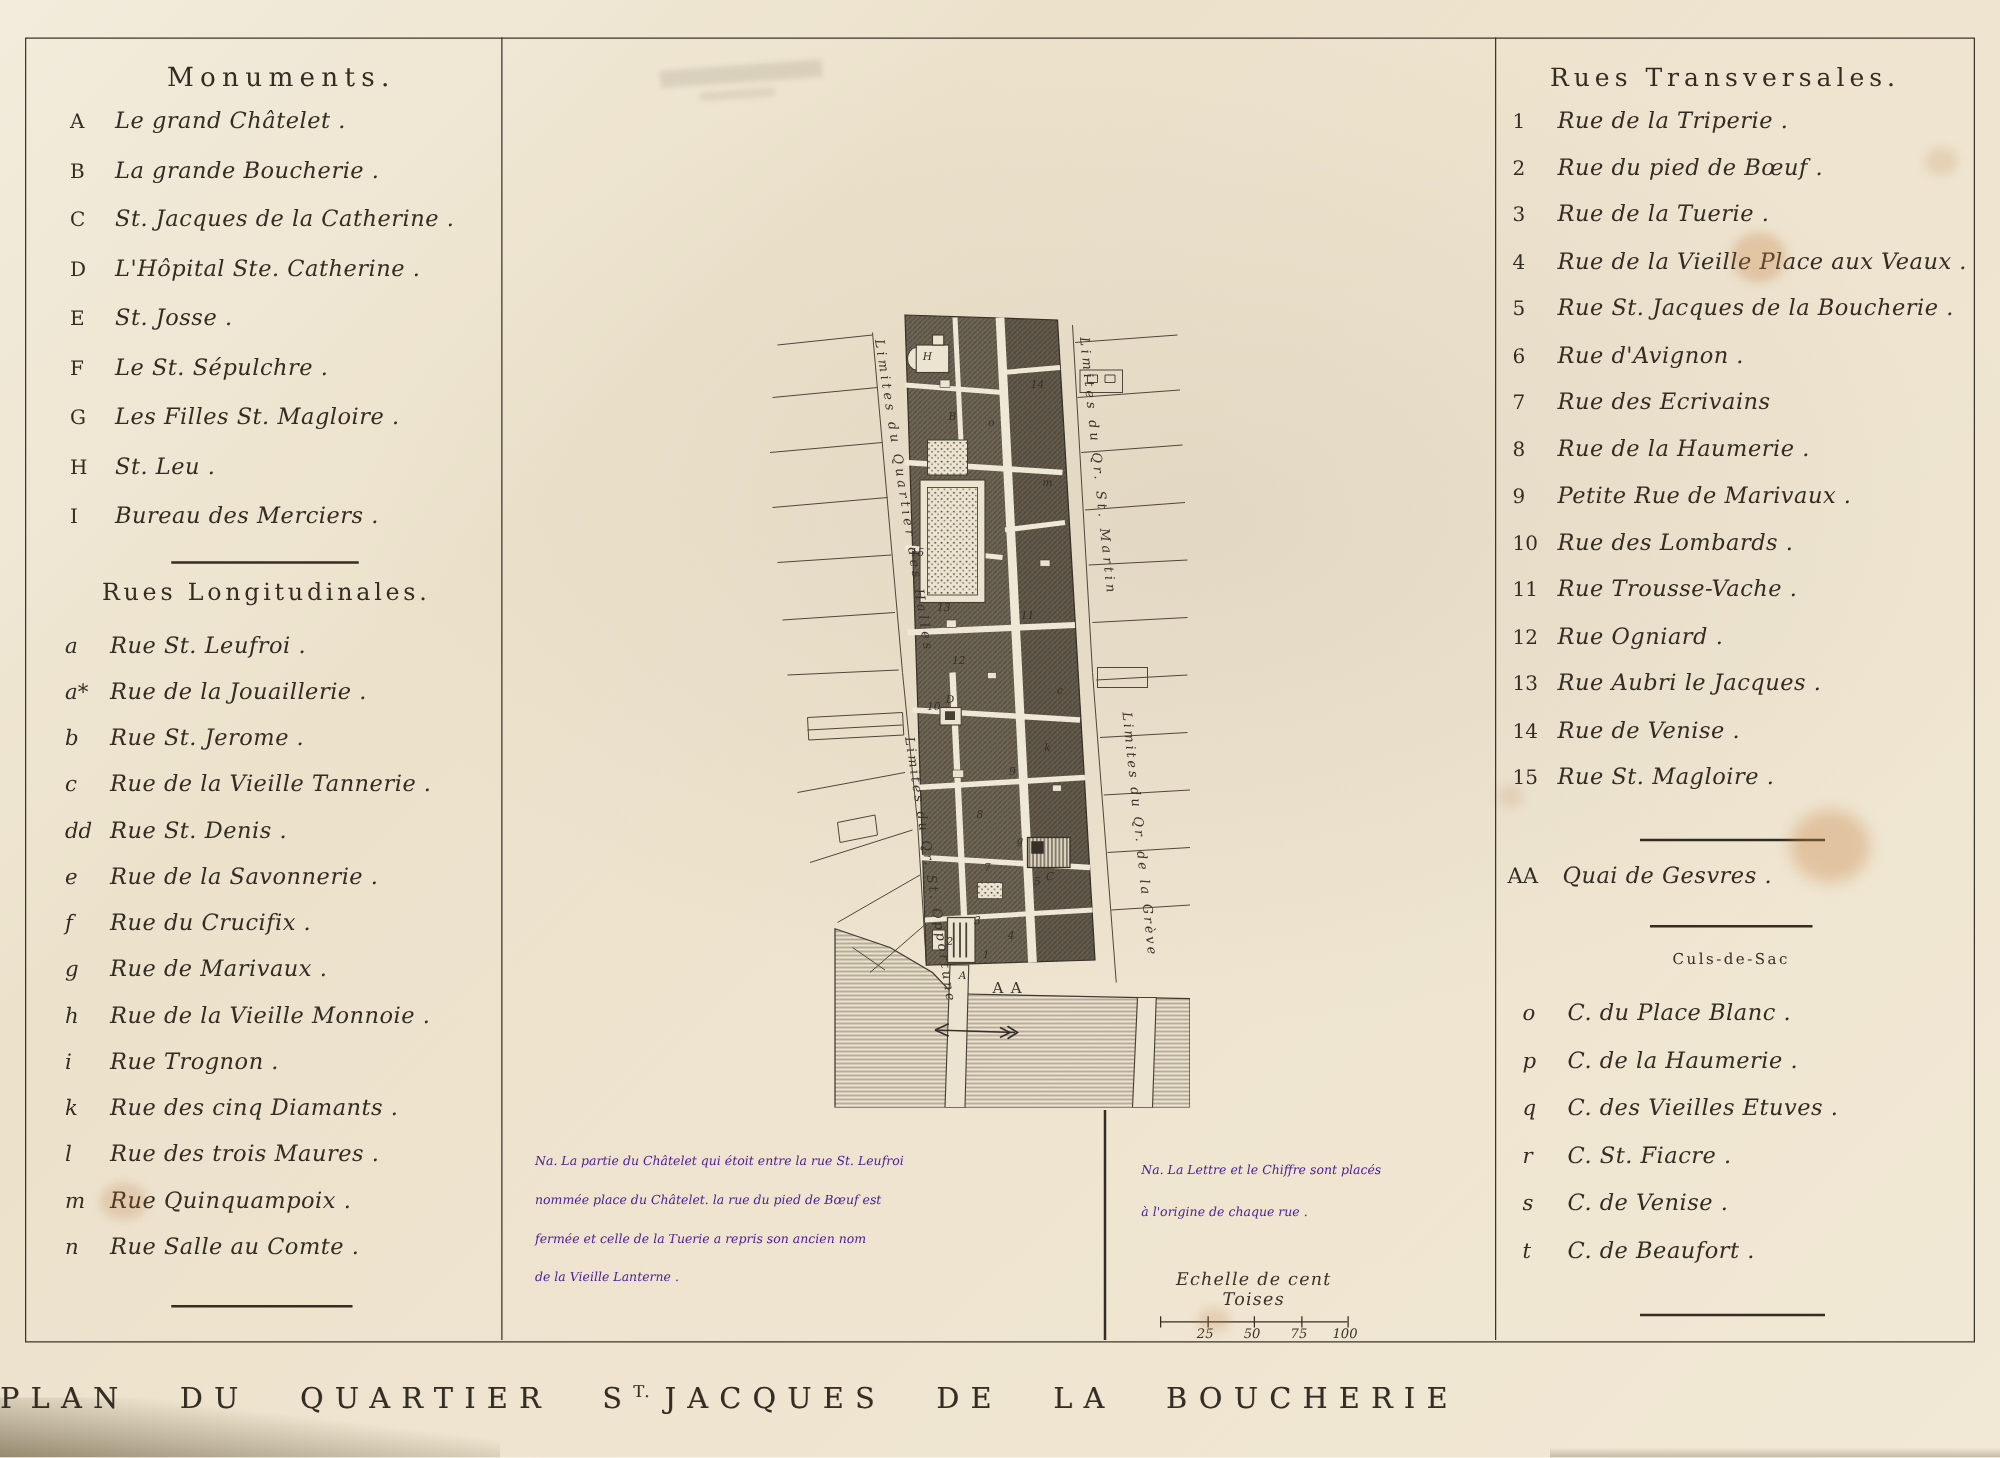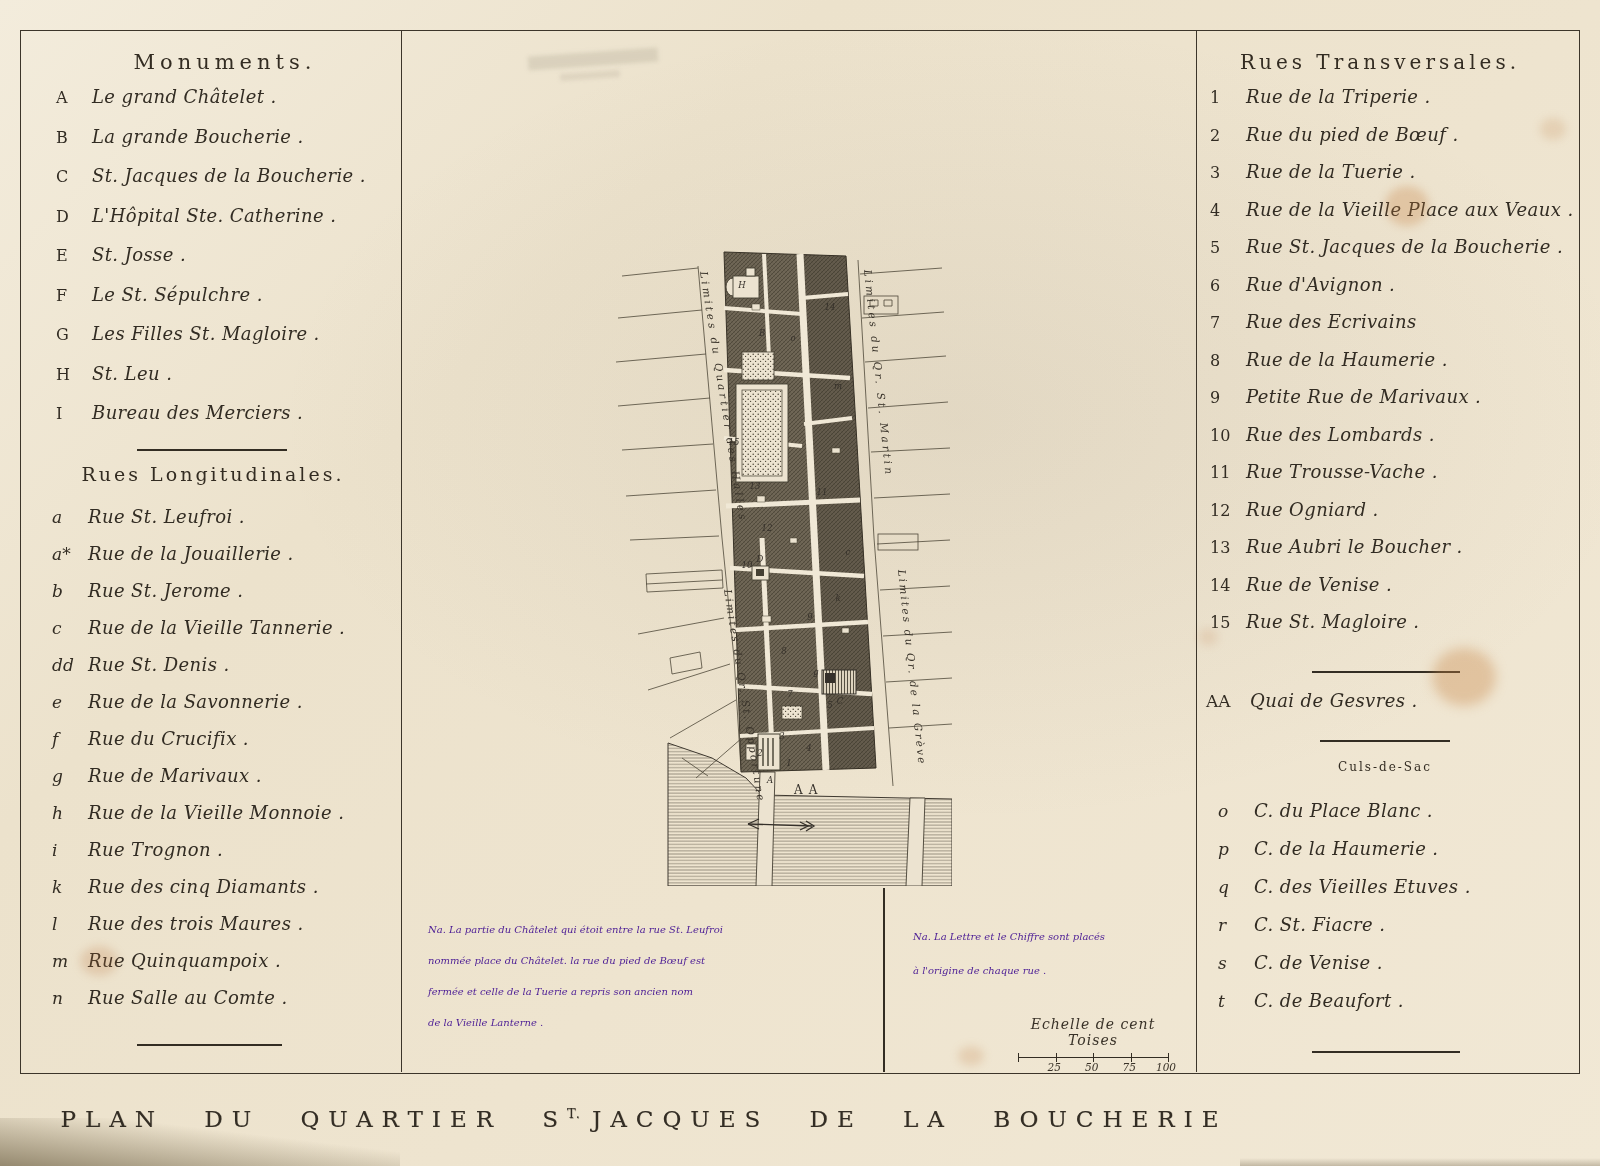--- a/index.html
+++ b/index.html
@@ -37,27 +37,27 @@
   #trans-list .row{height:37.5px;}
   #culs-list .row{height:38px;}
   .key{width:36px;flex:0 0 36px;font-size:16px;}
   .key.it{font-style:italic;font-size:17px;}
   .lbl{font-style:italic;font-size:18px;letter-spacing:0.4px;white-space:nowrap;}
   #aa-row{position:absolute;left:1206px;top:690px;display:flex;align-items:baseline;}
   #aa-row .key{width:44px;flex:0 0 44px;font-size:17px;}
   .note{position:absolute;font-style:italic;font-size:10px;color:#4c1d95;}
   #note1{left:428px;top:914px;width:452px;line-height:31px;}
   #note2{left:913px;top:920px;width:280px;line-height:34px;}
-  .scale{position:absolute;left:1018px;top:1016px;width:150px;}
+  .scale{position:absolute;left:928px;top:1016px;width:150px;}
   .scale-label{font-style:italic;font-size:14px;text-align:center;letter-spacing:1px;color:#393228;}
   .scale-bar{position:relative;height:22px;margin-top:3px;}
   .scale-line{position:absolute;left:0;right:0;top:6px;border-top:1.6px solid #332d23;}
   .tickmark{position:absolute;top:2px;height:9px;width:0;border-left:1.4px solid #332d23;}
   .ticklbl{position:absolute;top:10px;font-style:italic;font-size:10.5px;transform:translateX(-60%);color:#393228;}
-  .plate-title{position:absolute;left:0;top:1106px;width:1288px;text-align:center;
+  .plate-title{position:absolute;left:0;top:1106px;width:1288px;text-align:left;
     font-size:23px;letter-spacing:9px;word-spacing:24px;color:#332d24;
     text-shadow:0.4px 0.4px 0 rgba(51,45,36,0.35);}
   .plate-title sup{font-size:13px;letter-spacing:2px;}
   .plate-title .post{margin-left:10px;}
   .map-wrap{position:absolute;left:612px;top:238px;width:340px;height:648px;}
   .mlbl{font-style:italic;font-size:10.5px;fill:#3a342b;letter-spacing:3px;font-family:"DejaVu Serif",serif;}
   .mlbl.tight{letter-spacing:2.2px;}
   .marks text{font-style:italic;font-size:8.5px;fill:#35302a;text-anchor:middle;font-family:"DejaVu Serif",serif;}
   .quai-aa{font-size:12px;letter-spacing:6px;fill:#35302a;font-family:"DejaVu Serif",serif;}
   .stain{position:absolute;border-radius:50%;filter:blur(4px);}
@@ -91,21 +91,21 @@
       <span class="lbl">Le grand Châtelet .</span>
     </div>
 
     <div class="row">
       <span class="key">B</span>
       <span class="lbl">La grande Boucherie .</span>
     </div>
 
     <div class="row">
       <span class="key">C</span>
-      <span class="lbl">St. Jacques de la Boucherie .</span>
+      <span class="lbl">St. Jacques de la Catherine .</span>
     </div>
 
     <div class="row">
       <span class="key">D</span>
       <span class="lbl">L'Hôpital Ste. Catherine .</span>
     </div>
 
     <div class="row">
       <span class="key">E</span>
       <span class="lbl">St. Josse .</span>
@@ -265,21 +265,21 @@
       <span class="lbl">Rue Trousse-Vache .</span>
     </div>
 
     <div class="row">
       <span class="key">12</span>
       <span class="lbl">Rue Ogniard .</span>
     </div>
 
     <div class="row">
       <span class="key">13</span>
-      <span class="lbl">Rue Aubri le Boucher .</span>
+      <span class="lbl">Rue Aubri le Jacques .</span>
     </div>
 
     <div class="row">
       <span class="key">14</span>
       <span class="lbl">Rue de Venise .</span>
     </div>
 
     <div class="row">
       <span class="key">15</span>
       <span class="lbl">Rue St. Magloire .</span>

